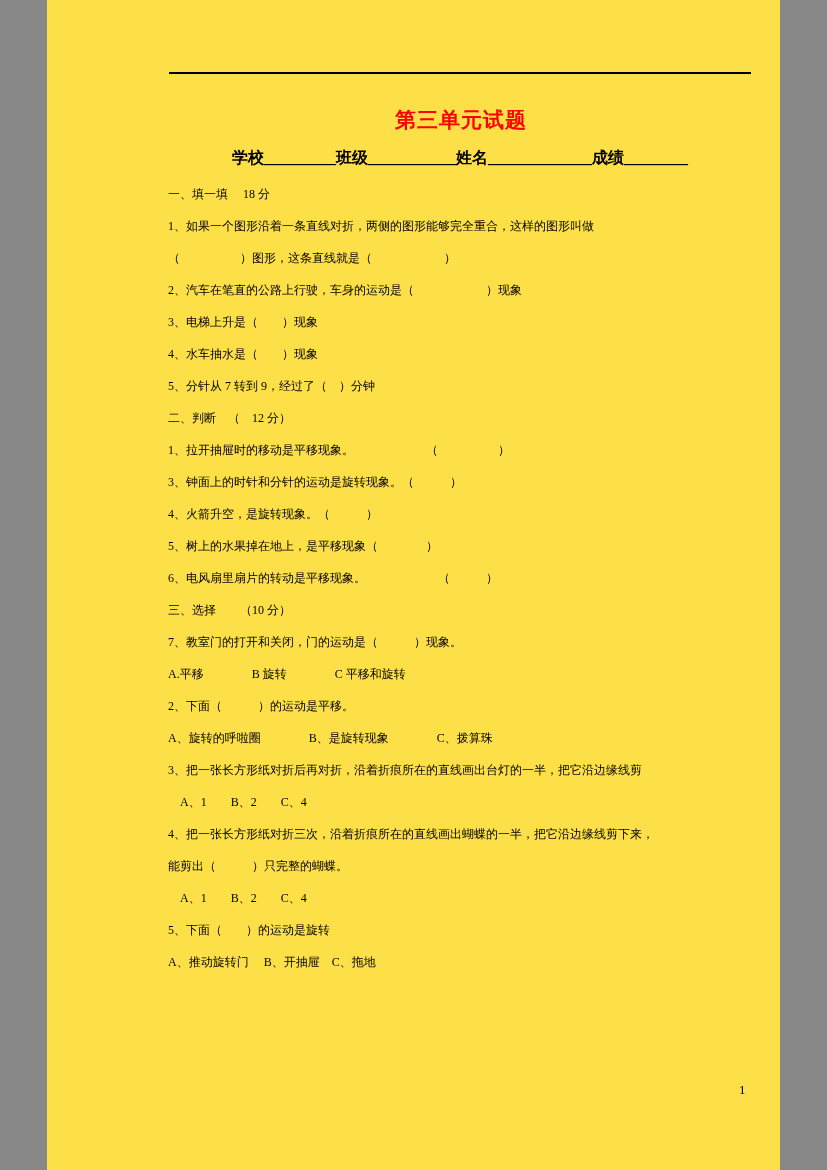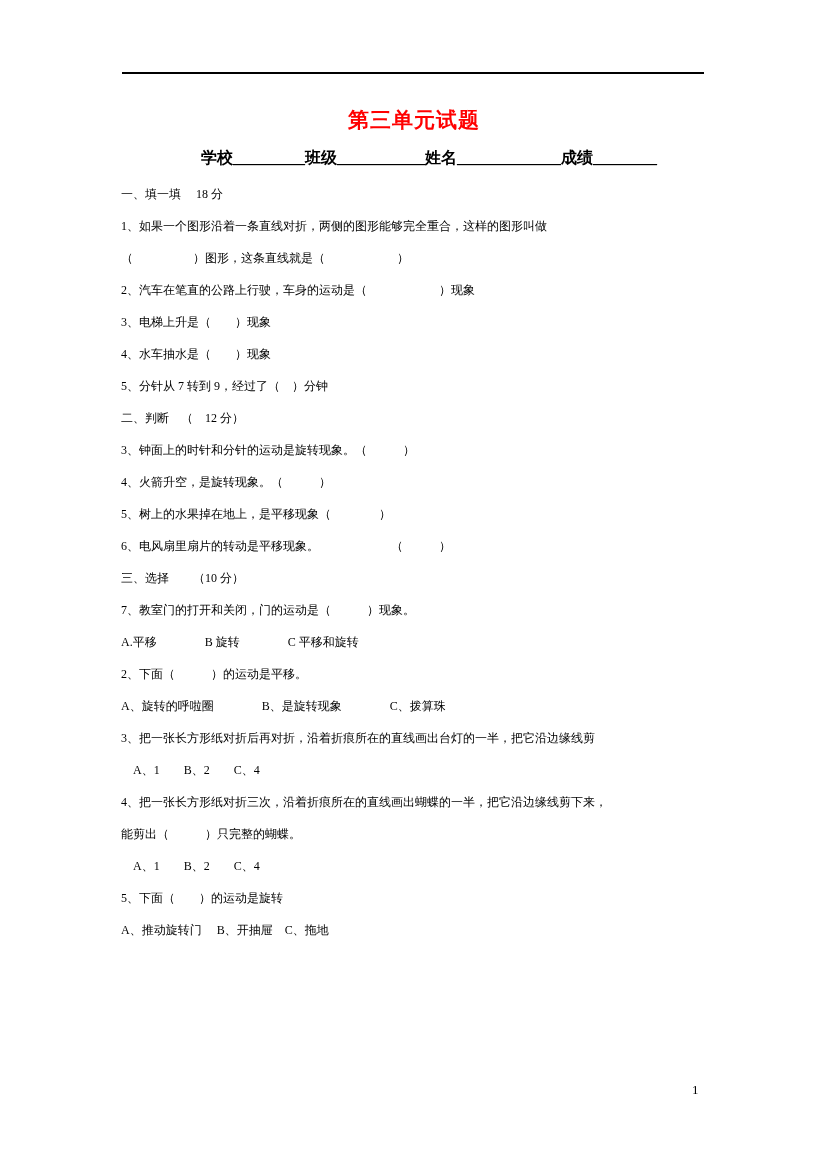--- a/index.html
+++ b/index.html
@@ -1,22 +1,22 @@
 <!DOCTYPE html>
 <html><head>
 <meta charset="utf-8">
 <style>
   html, body { margin: 0; padding: 0; }
   body { background: #888; }
   .page {
     position: relative;
-    width: 827px;
+    width: 733px;
     height: 1170px;
     margin: 0 auto;
-    background: #ffffff;
+    background: #fde047;
     font-family: "Liberation Serif", "DejaVu Serif", serif;
     color: #000000;
     overflow: hidden;
   }
   .top-rule {
     position: absolute;
     left: 122px;
     top: 72px;
     width: 582px;
     height: 0;
@@ -28,21 +28,21 @@
     top: 106px;
     width: 588px;
     margin: 0;
     text-align: center;
     font-size: 21px;
     font-weight: bold;
     letter-spacing: 1px;
   }
   .header-line {
     position: absolute;
-    left: 201px;
+    left: 185px;
     top: 148px;
     font-size: 16px;
     font-weight: bold;
     white-space: pre;
   }
   .hf { display: inline; }
   .hf-label { display: inline; }
   .hf-blank { display: inline; letter-spacing: 0; }
   .body-text {
     position: absolute;
@@ -79,20 +79,21 @@
 
     <div class="line">一、填一填　 18 分</div>
     <div class="line">1、如果一个图形沿着一条直线对折，两侧的图形能够完全重合，这样的图形叫做</div>
     <div class="line">（　　　　　）图形，这条直线就是（　　　　　　）</div>
     <div class="line">2、汽车在笔直的公路上行驶，车身的运动是（　　　　　　）现象</div>
     <div class="line">3、电梯上升是（　　）现象</div>
     <div class="line">4、水车抽水是（　　）现象</div>
     <div class="line">5、分针从 7 转到 9，经过了（　）分钟</div>
 
     <div class="line">二、判断　（　12 分）</div>
+    <div class="line">1、拉开抽屉时的移动是平移现象。　　　　　　（　　　　　）</div>
     <div class="line">3、钟面上的时针和分针的运动是旋转现象。（　　　）</div>
     <div class="line">4、火箭升空，是旋转现象。（　　　）</div>
     <div class="line">5、树上的水果掉在地上，是平移现象（　　　　）</div>
     <div class="line">6、电风扇里扇片的转动是平移现象。　　　　　　（　　　）</div>
 
     <div class="line">三、选择　　（10 分）</div>
     <div class="line">7、教室门的打开和关闭，门的运动是（　　　）现象。</div>
     <div class="line">A.平移　　　　B 旋转　　　　C 平移和旋转</div>
     <div class="line">2、下面（　　　）的运动是平移。</div>
     <div class="line">A、旋转的呼啦圈　　　　B、是旋转现象　　　　C、拨算珠</div>

